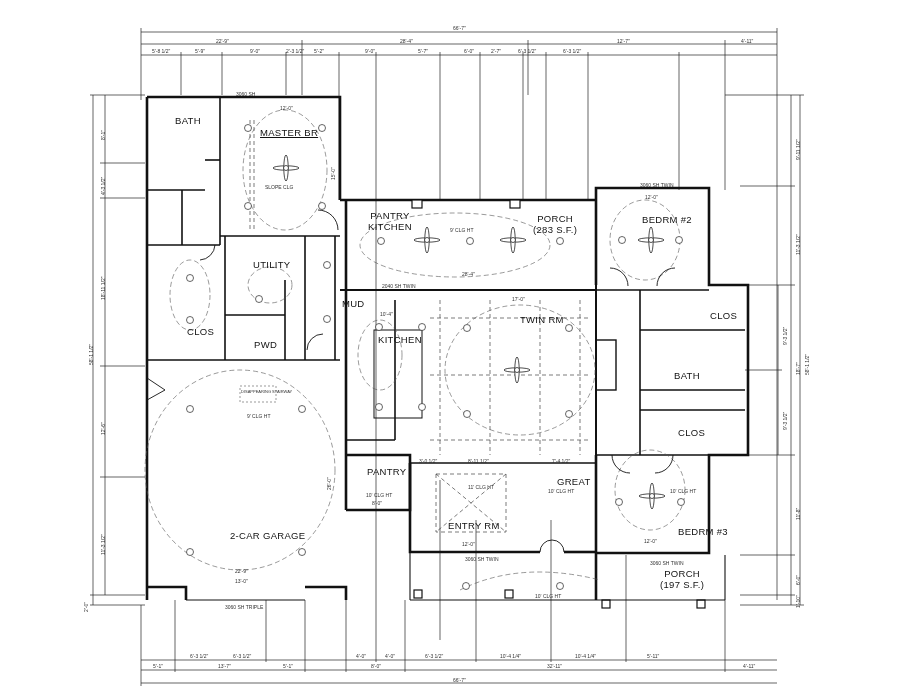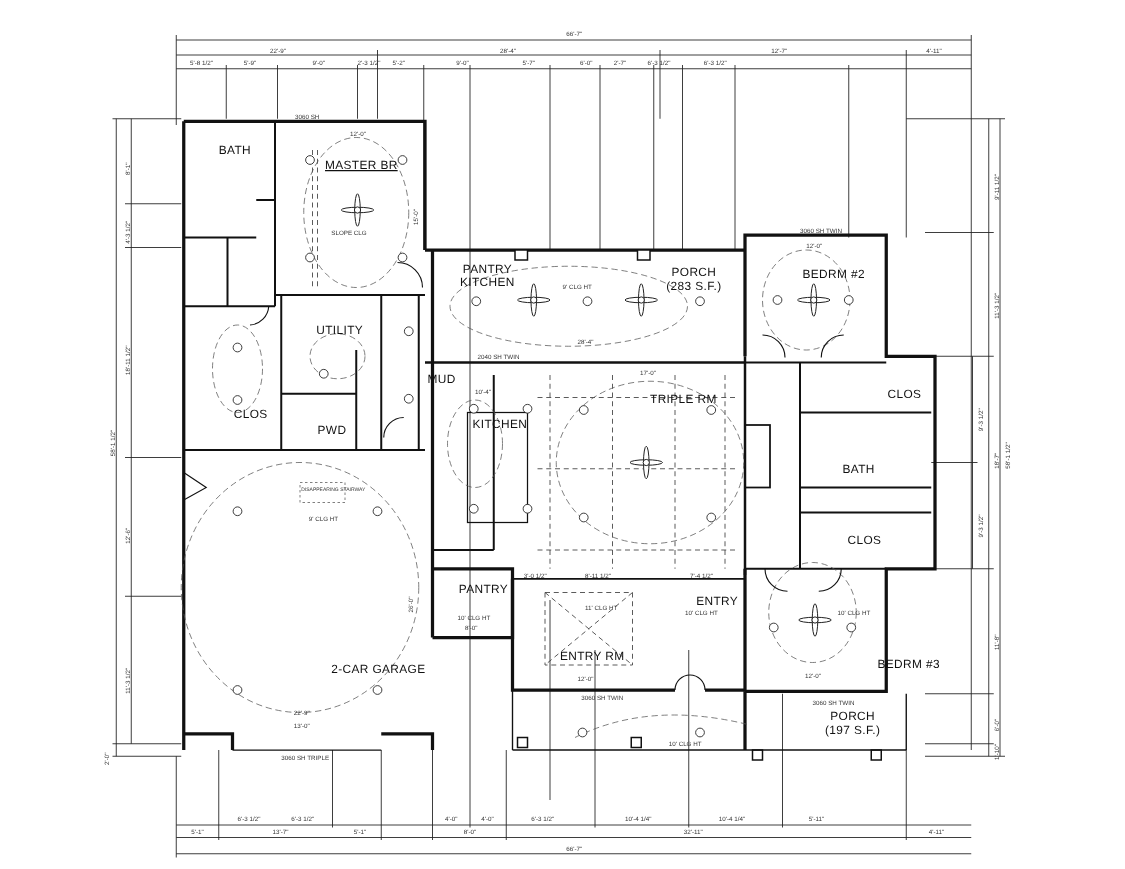--- a/index.html
+++ b/index.html
@@ -268,29 +268,29 @@
 <div class="room-label" style="left:368px;top:210px;white-space:pre;">PANTRY
 KITCHEN</div>
 <div class="room-label" style="left:533px;top:213px;white-space:pre;">PORCH
 (283 S.F.)</div>
 <div class="room-label" style="left:642px;top:214px;">BEDRM #2</div>
 <div class="room-label" style="left:253px;top:259px;">UTILITY</div>
 <div class="room-label" style="left:316px;top:298px;margin-left:26px;">MUD</div>
 <div class="room-label" style="left:187px;top:326px;">CLOS</div>
 <div class="room-label" style="left:254px;top:339px;">PWD</div>
 <div class="room-label" style="left:378px;top:334px;">KITCHEN</div>
-<div class="room-label" style="left:520px;top:314px;">TRIPLE RM</div>
+<div class="room-label" style="left:520px;top:314px;">TWIN RM</div>
 <div class="room-label" style="left:710px;top:310px;">CLOS</div>
 <div class="room-label" style="left:674px;top:370px;">BATH</div>
 <div class="room-label" style="left:678px;top:427px;">CLOS</div>
 <div class="room-label" style="left:367px;top:466px;">PANTRY</div>
-<div class="room-label" style="left:557px;top:476px;">ENTRY</div>
+<div class="room-label" style="left:557px;top:476px;">GREAT</div>
 <div class="room-label" style="left:448px;top:520px;">ENTRY RM</div>
-<div class="room-label" style="left:658px;top:526px;padding-left:44px;">BEDRM #3</div>
-<div class="room-label" style="left:230px;top:530px;margin-left:35px;">2-CAR GARAGE</div>
+<div class="room-label" style="left:634px;top:526px;padding-left:44px;">BEDRM #3</div>
+<div class="room-label" style="left:230px;top:530px;">2-CAR GARAGE</div>
 <div class="room-label" style="left:660px;top:568px;white-space:pre;">PORCH
 (197 S.F.)</div>
 
 <div class="dim" style="left:453px;top:25px;">66'-7"</div>
 <div class="dim" style="left:216px;top:38px;">22'-9"</div>
 <div class="dim" style="left:400px;top:38px;">28'-4"</div>
 <div class="dim" style="left:617px;top:38px;">12'-7"</div>
 <div class="dim" style="left:741px;top:38px;">4'-11"</div>
 <div class="dim" style="left:152px;top:48px;">5'-8 1/2"</div>
 <div class="dim" style="left:195px;top:48px;">5'-9"</div>

